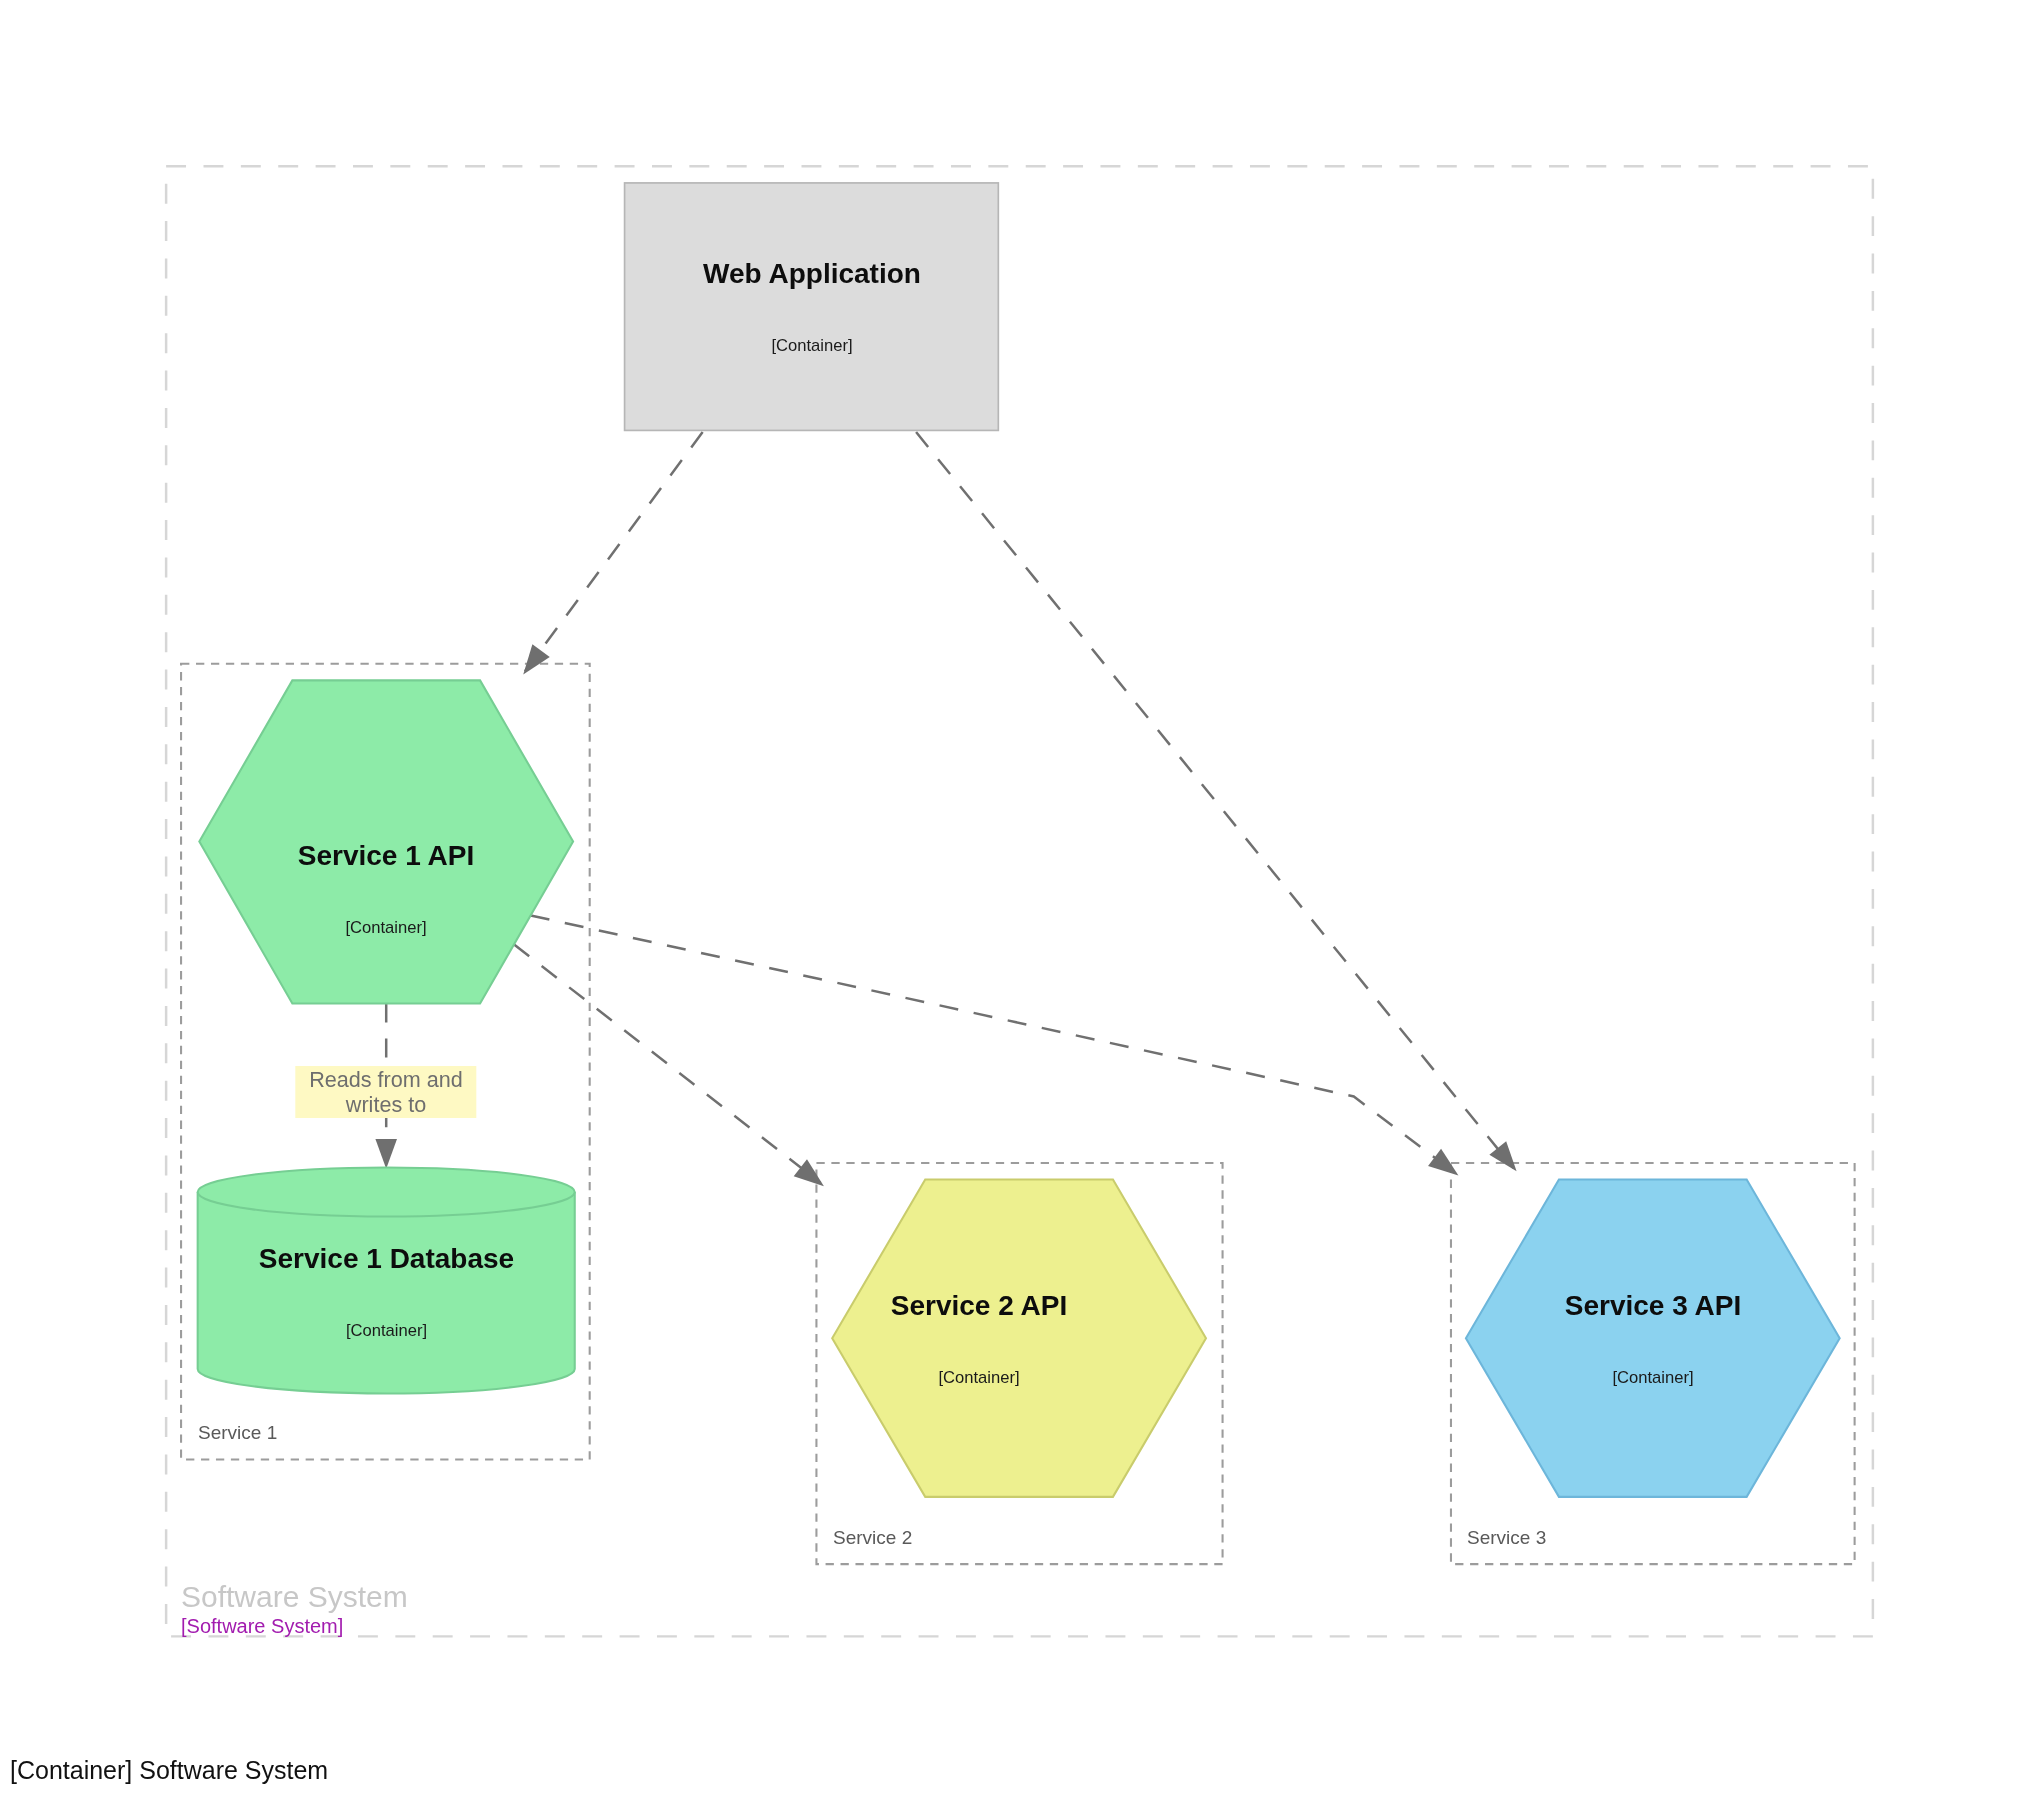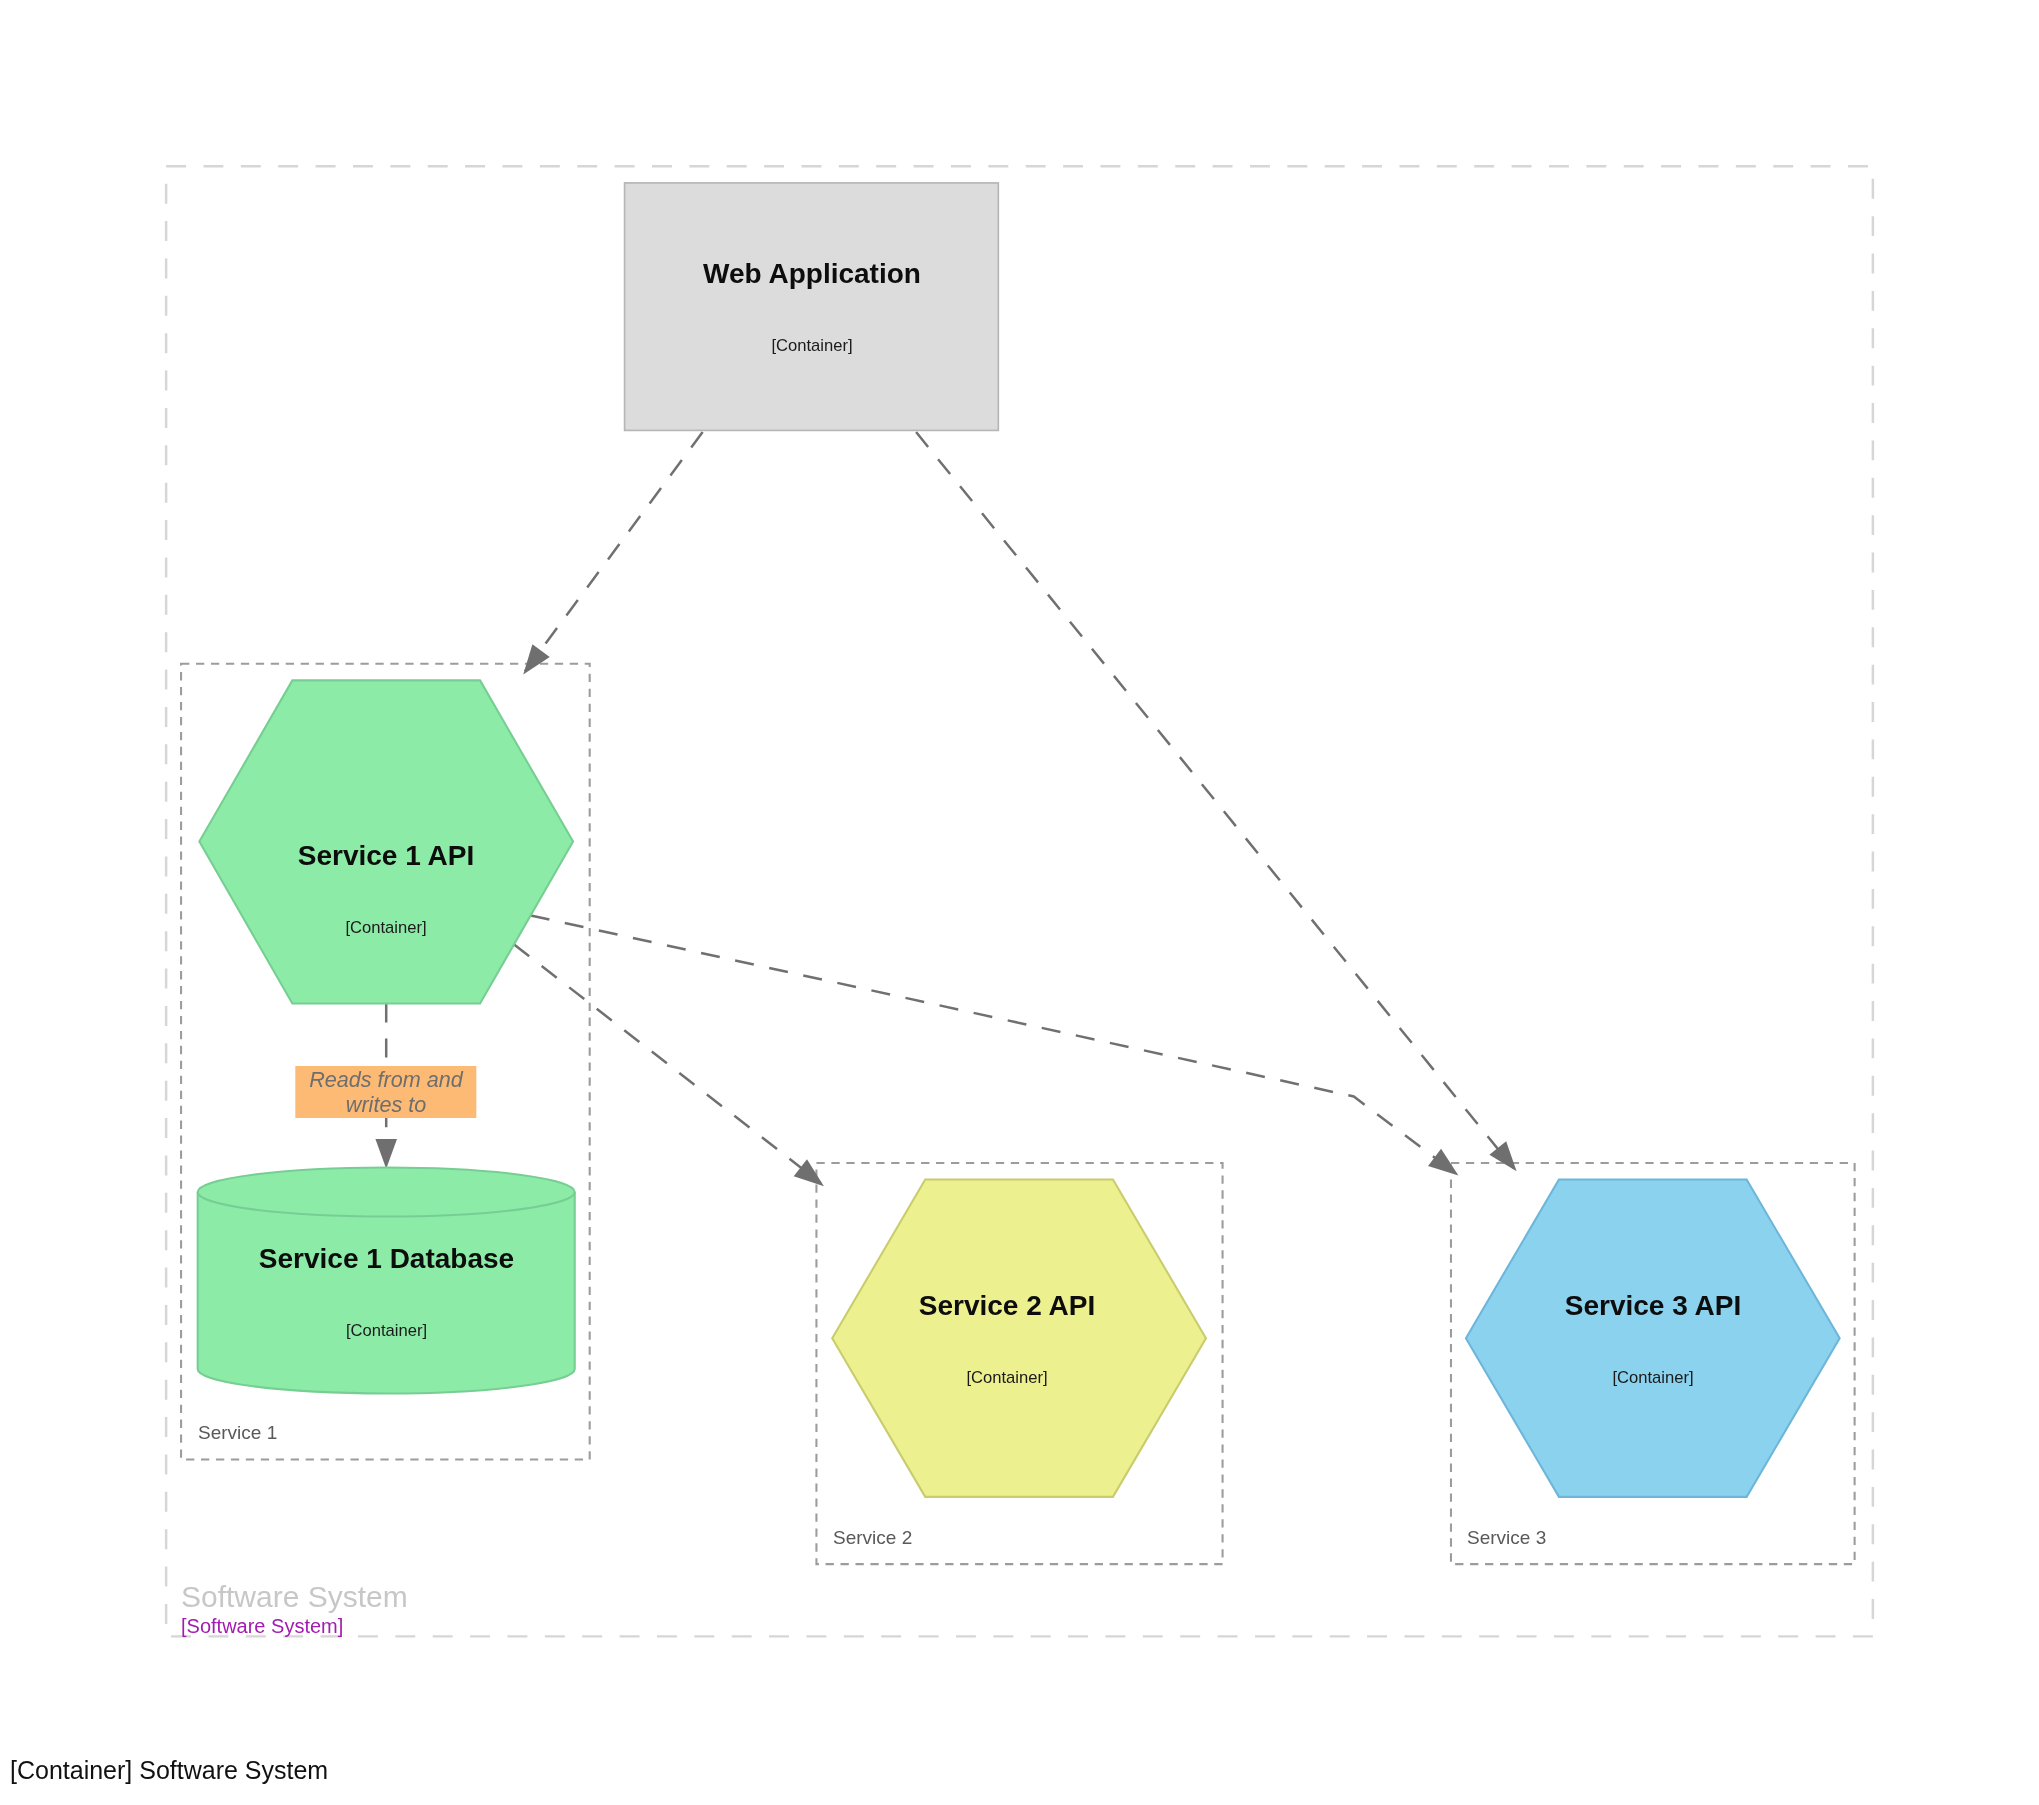--- a/index.html
+++ b/index.html
@@ -54,23 +54,22 @@
   .rel-label{
     position:absolute;
     width:178px;
     left:386px;
     top:1066px;
     transform:translateX(-50%);
     text-align:center;
     font-size:21.6px;
     line-height:1.17;
     color:#6e6e6e;
-    background:#fdba74;
+    background:#fef9c3;
     padding:0.8px 1.7px;
-    font-style:italic;
   }
   .caption{
     position:absolute;
     left:10px;
     top:1756px;
     font-size:25px;
     color:#111111;
   }
   .connector{stroke:#707070;stroke-width:3;fill:none;stroke-dasharray:23 19;}
   .arrowhead{fill:#6f6f6f;stroke:none;}
@@ -145,21 +144,21 @@
   <div class="node-text" style="left:199px;top:680px;width:374px;height:418px;">
     <div class="node-title">Service 1 API</div>
     <div class="node-meta">[Container]</div>
   </div>
 
   <div class="node-text" style="left:198px;top:1188px;width:377px;height:208px;">
     <div class="node-title">Service 1 Database</div>
     <div class="node-meta">[Container]</div>
   </div>
 
-  <div class="node-text" style="left:820px;top:1180px;width:374px;height:317px;">
+  <div class="node-text" style="left:792px;top:1180px;width:374px;height:317px;">
     <div class="node-title">Service 2 API</div>
     <div class="node-meta">[Container]</div>
   </div>
 
   <div class="node-text" style="left:1466px;top:1180px;width:374px;height:317px;">
     <div class="node-title">Service 3 API</div>
     <div class="node-meta">[Container]</div>
   </div>
 
   <div class="rel-label">Reads from and writes to</div>

